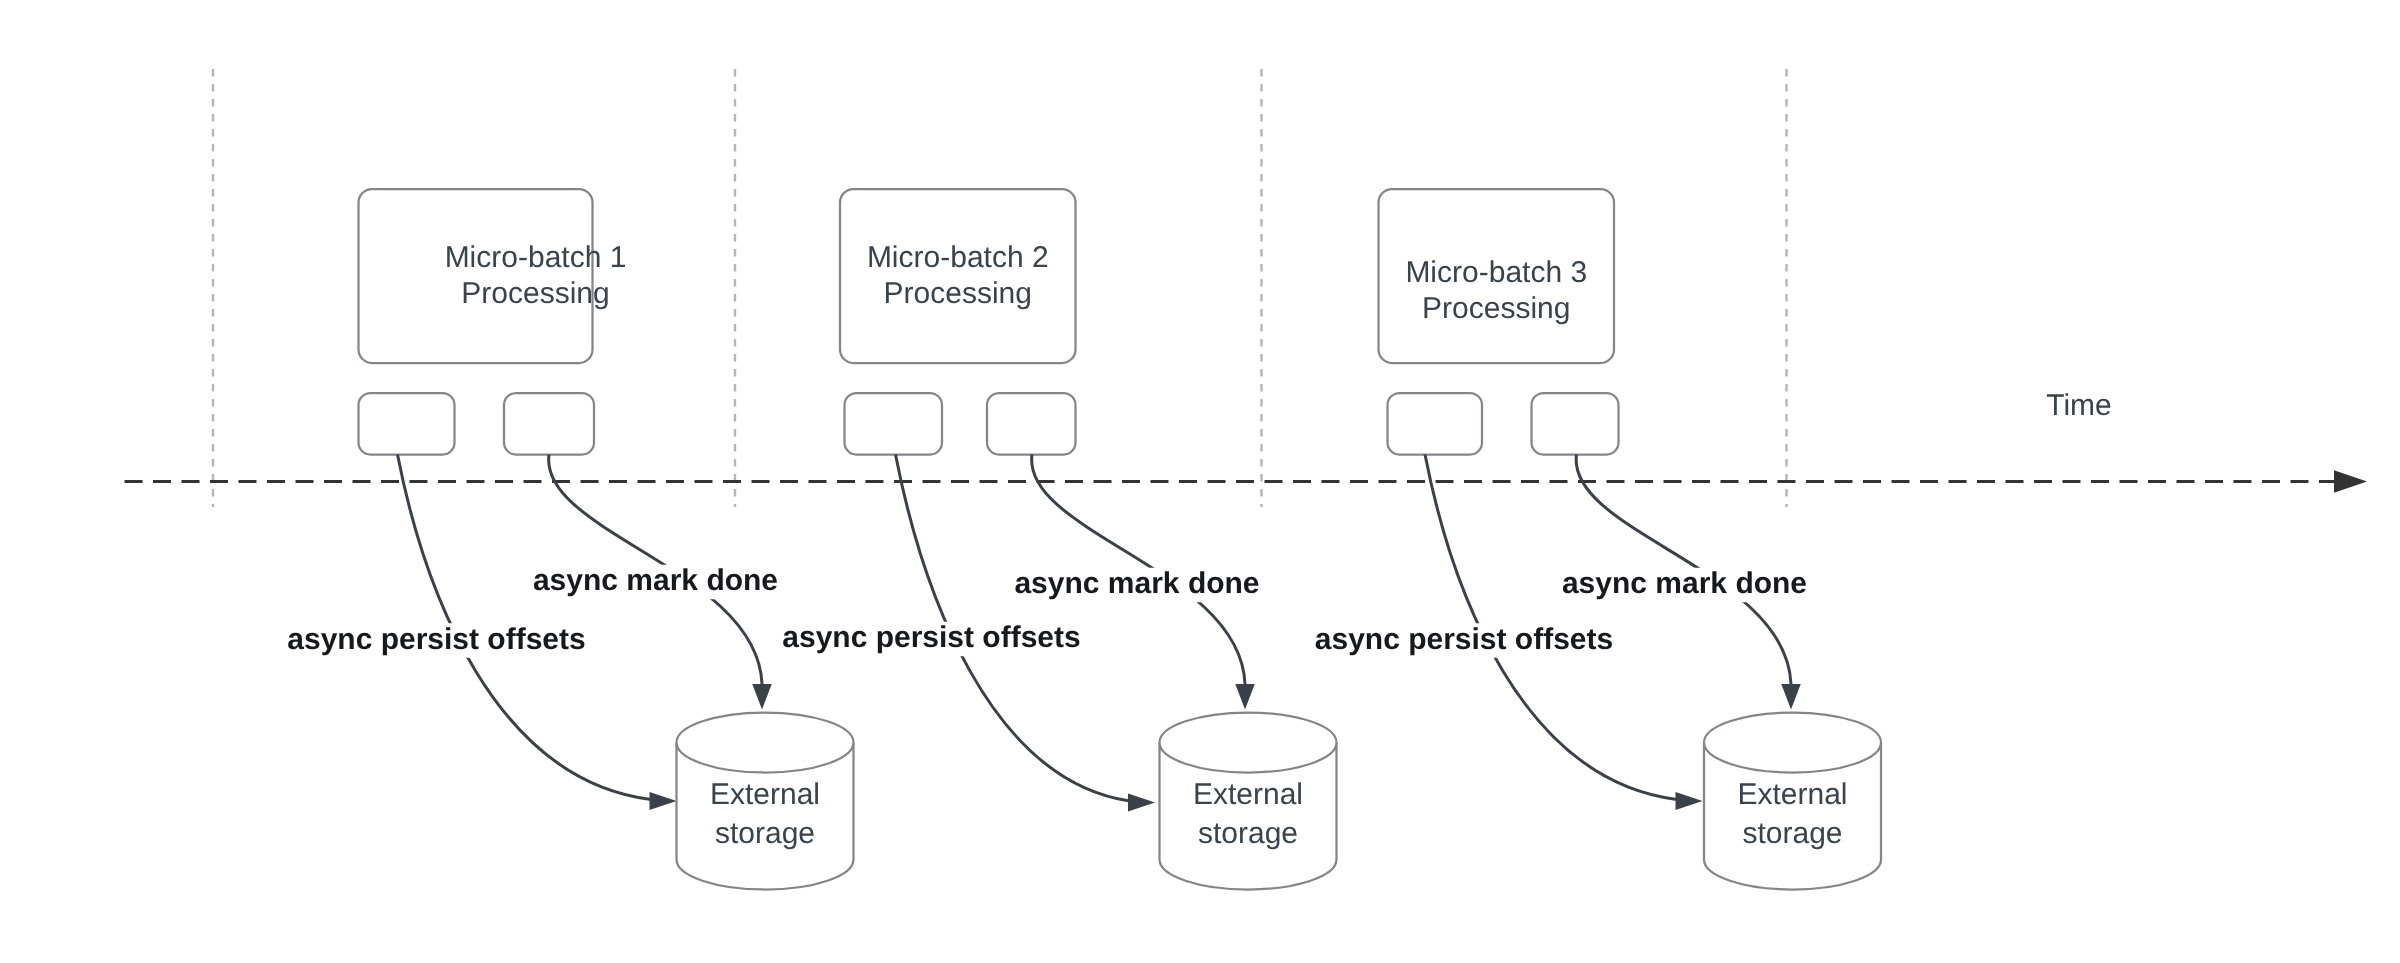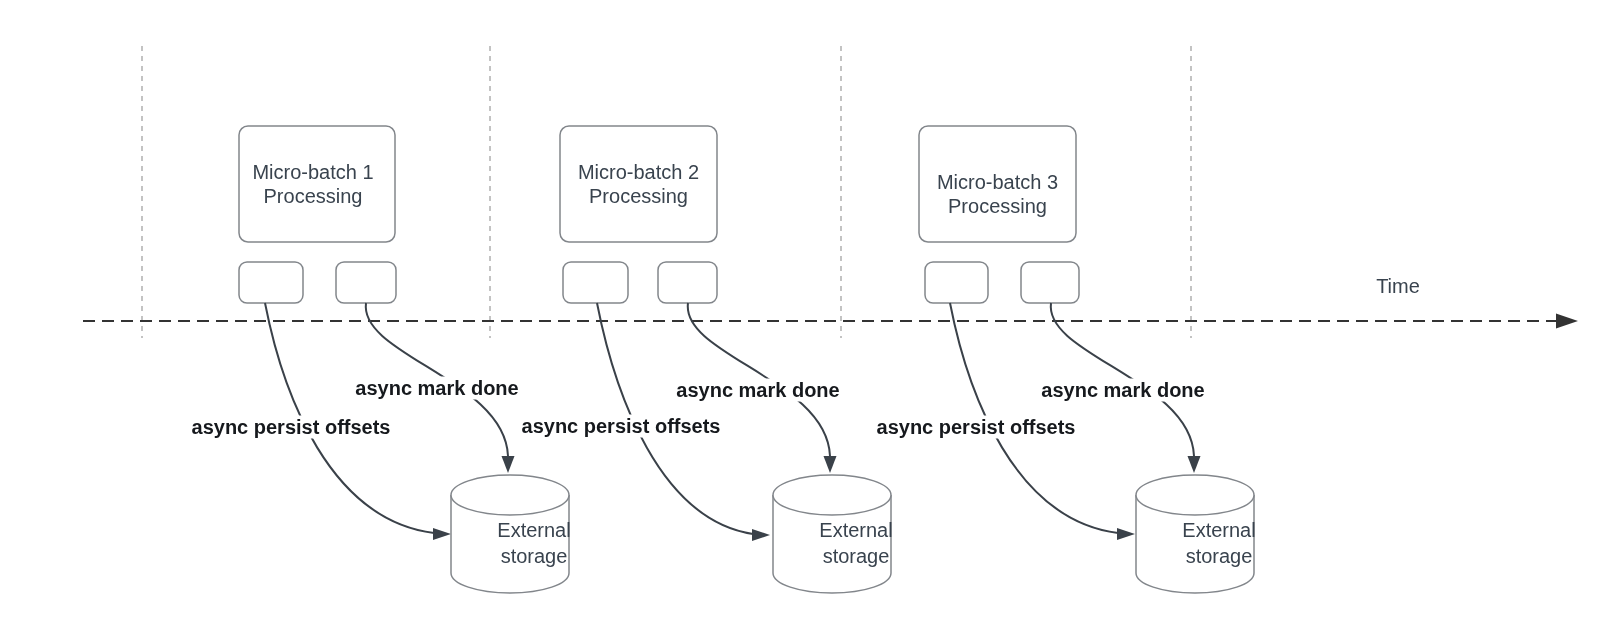--- a/index.html
+++ b/index.html
@@ -16,21 +16,21 @@
     display:flex;flex-direction:column;
     align-items:center;justify-content:center;
     text-align:center;
     font-size:20px;line-height:24px;color:#39434e;
   }
   .storage-label{
     position:absolute;
     display:flex;flex-direction:column;
     align-items:center;justify-content:center;
     text-align:center;
-    font-size:20px;line-height:26px;color:#39434e;padding-left:24px;
+    font-size:20px;line-height:26px;color:#39434e;
   }
   .flow-label{
     position:absolute;
     transform:translate(-50%,-50%);
     background:#ffffff;
     padding:0 3px;
     font-size:20px;font-weight:bold;color:#16191d;
     white-space:nowrap;
   }
   .time-label{
@@ -95,21 +95,21 @@
       <polygon points="1135,534 1117,528 1117,540" fill="#3a4149"></polygon>
       <path d="M1051,303 C1044,355 1191,380 1194,456" fill="none" stroke="#3a4149" stroke-width="2"></path>
       <polygon points="1194,473 1187.5,456 1200.5,456" fill="#3a4149"></polygon>
       <g>
         <path d="M1136,495 L1136,573 A59,20 0 0 0 1254,573 L1254,495" fill="#ffffff" stroke="#82868b" stroke-width="1.5"></path>
         <ellipse cx="1195" cy="495" rx="59" ry="20" fill="#ffffff" stroke="#82868b" stroke-width="1.5"></ellipse>
       </g>
     </g>
   </svg>
 
-  <div class="node-label" style="left:239px;top:126px;width:148px;height:116px;">
+  <div class="node-label" style="left:239px;top:126px;width:148px;height:116px;padding-left:44px;">
     <div>Micro-batch 1</div>
     <div>Processing</div>
   </div>
   <div class="node-label" style="left:560px;top:126px;width:157px;height:116px;border-radius:18px;">
     <div>Micro-batch 2</div>
     <div>Processing</div>
   </div>
   <div class="node-label" style="left:919px;top:126px;width:157px;height:136px;">
     <div>Micro-batch 3</div>
     <div>Processing</div>
@@ -130,15 +130,15 @@
 
   <div class="flow-label" style="left:291px;top:427px;">async persist offsets</div>
   <div class="flow-label" style="left:437px;top:388px;">async mark done</div>
 
   <div class="flow-label" style="left:621px;top:426px;">async persist offsets</div>
   <div class="flow-label" style="left:758px;top:390px;">async mark done</div>
 
   <div class="flow-label" style="left:976px;top:427px;">async persist offsets</div>
   <div class="flow-label" style="left:1123px;top:390px;">async mark done</div>
 
-  <div class="time-label" style="left:1386px;top:286px;margin-left:12px;">Time</div>
+  <div class="time-label" style="left:1386px;top:271px;">Time</div>
 
 </div>
 
 </body></html>

